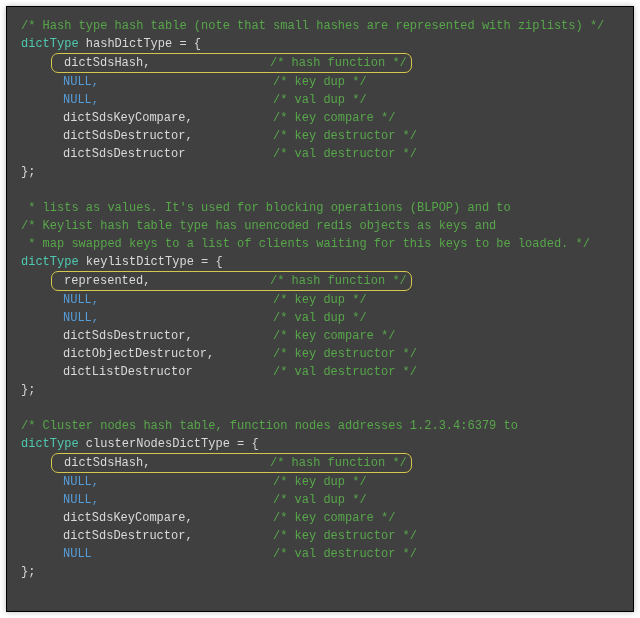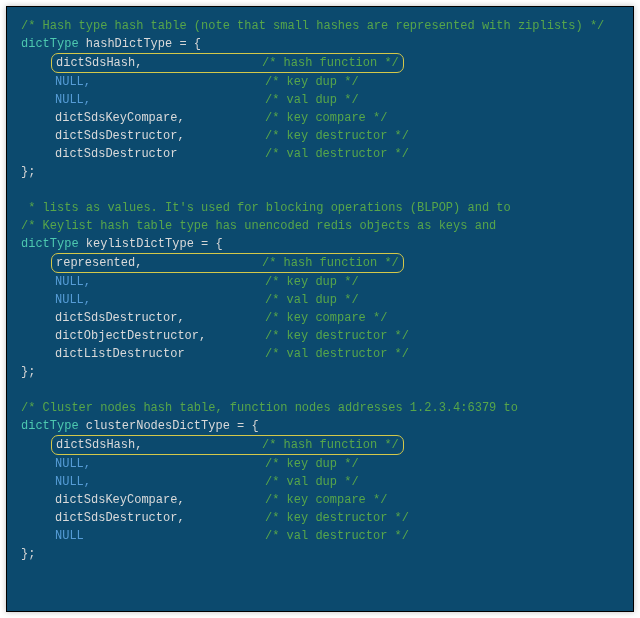--- a/index.html
+++ b/index.html
@@ -5,36 +5,36 @@
   body {
     margin: 0;
     padding: 0;
     background: #fff;
     font-family: Consolas, 'Courier New', monospace;
   }
   .frame {
     width: 628px;
     height: 606px;
     margin: 6px;
-    background: #0c4a6e;
+    background: #404040;
     border: 1px solid #000;
     box-shadow: 0 0 6px rgba(0,0,0,0.25);
     box-sizing: border-box;
     padding: 10px 14px;
     overflow: hidden;
   }
   .line {
     display: flex;
     font-size: 12px;
     line-height: 18px;
     white-space: pre;
     color: #c8c8c8;
   }
   .indent { width: 34px; display: inline-block; }
-  .name-col { display: inline-block; width: 210px; }
+  .name-col { display: inline-block; width: 210px; margin-left: 8px; }
   .comment { color: #57A64A; }
   .kw-null { color: #569CD6; }
   .ident { color: #DADADA; }
   .typname { color: #4EC9B0; text-align: right; }
   .punct { color: #D4D4D4; }
   .hl {
     border: 1.5px solid #D4C84A;
     border-radius: 7px;
     padding: 0 4px;
     margin-left: -4px;
@@ -52,20 +52,21 @@
     <div class="line"><span class="indent"></span><span class="hl"><span class="name-col ident">dictSdsHash,</span><span class="comment">/* hash function */</span></span></div>
     <div class="line"><span class="indent"></span><span class="name-col kw-null">NULL,</span><span class="comment">/* key dup */</span></div>
     <div class="line"><span class="indent"></span><span class="name-col kw-null">NULL,</span><span class="comment">/* val dup */</span></div>
     <div class="line"><span class="indent"></span><span class="name-col ident">dictSdsKeyCompare,</span><span class="comment">/* key compare */</span></div>
     <div class="line"><span class="indent"></span><span class="name-col ident">dictSdsDestructor,</span><span class="comment">/* key destructor */</span></div>
     <div class="line"><span class="indent"></span><span class="name-col ident">dictSdsDestructor</span><span class="comment">/* val destructor */</span></div>
     <div class="line"><span class="punct">};</span></div>
     <div class="line">&nbsp;</div>
     <div class="line"><span class="comment"> * lists as values. It's used for blocking operations (BLPOP) and to</span></div>
     <div class="line"><span class="comment">/* Keylist hash table type has unencoded redis objects as keys and</span></div>
+    <div class="line"><span class="comment"> * map swapped keys to a list of clients waiting for this keys to be loaded. */</span></div>
     <div class="line"><span class="typname">dictType</span><span class="punct"> </span><span class="ident">keylistDictType</span><span class="punct"> = {</span></div>
     <div class="line"><span class="indent"></span><span class="hl"><span class="name-col ident">represented,</span><span class="comment">/* hash function */</span></span></div>
     <div class="line"><span class="indent"></span><span class="name-col kw-null">NULL,</span><span class="comment">/* key dup */</span></div>
     <div class="line"><span class="indent"></span><span class="name-col kw-null">NULL,</span><span class="comment">/* val dup */</span></div>
     <div class="line"><span class="indent"></span><span class="name-col ident">dictSdsDestructor,</span><span class="comment">/* key compare */</span></div>
     <div class="line"><span class="indent"></span><span class="name-col ident">dictObjectDestructor,</span><span class="comment">/* key destructor */</span></div>
     <div class="line"><span class="indent"></span><span class="name-col ident">dictListDestructor</span><span class="comment">/* val destructor */</span></div>
     <div class="line"><span class="punct">};</span></div>
     <div class="line">&nbsp;</div>
     <div class="line"><span class="comment">/* Cluster nodes hash table, function nodes addresses 1.2.3.4:6379 to</span></div>

